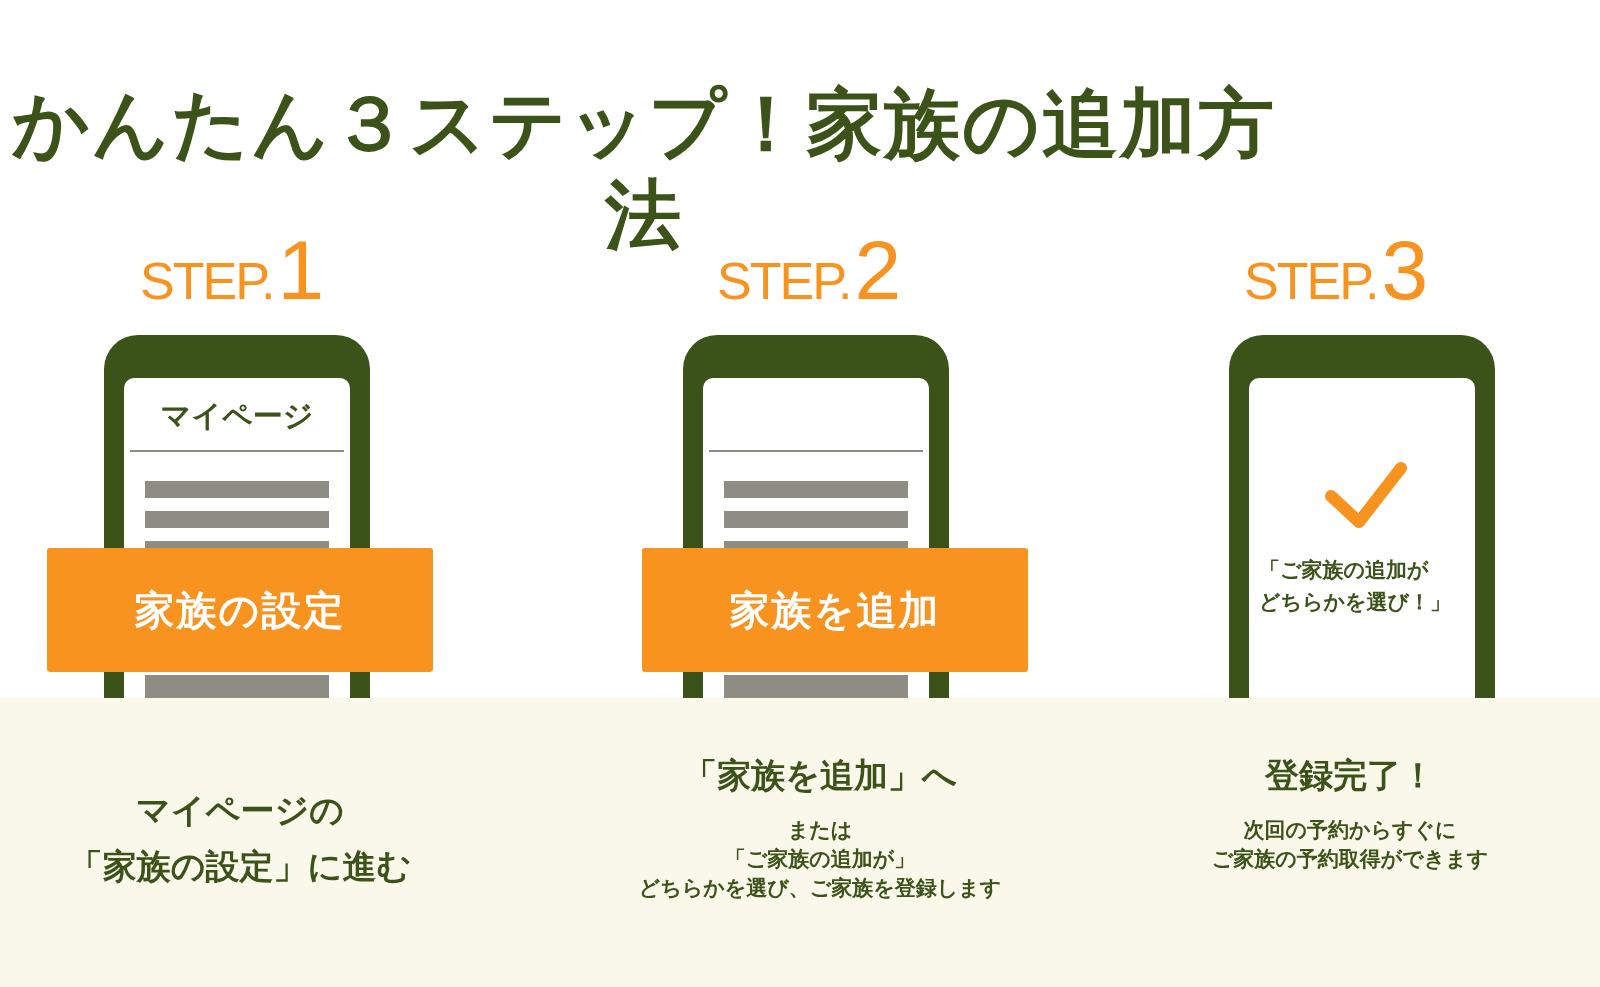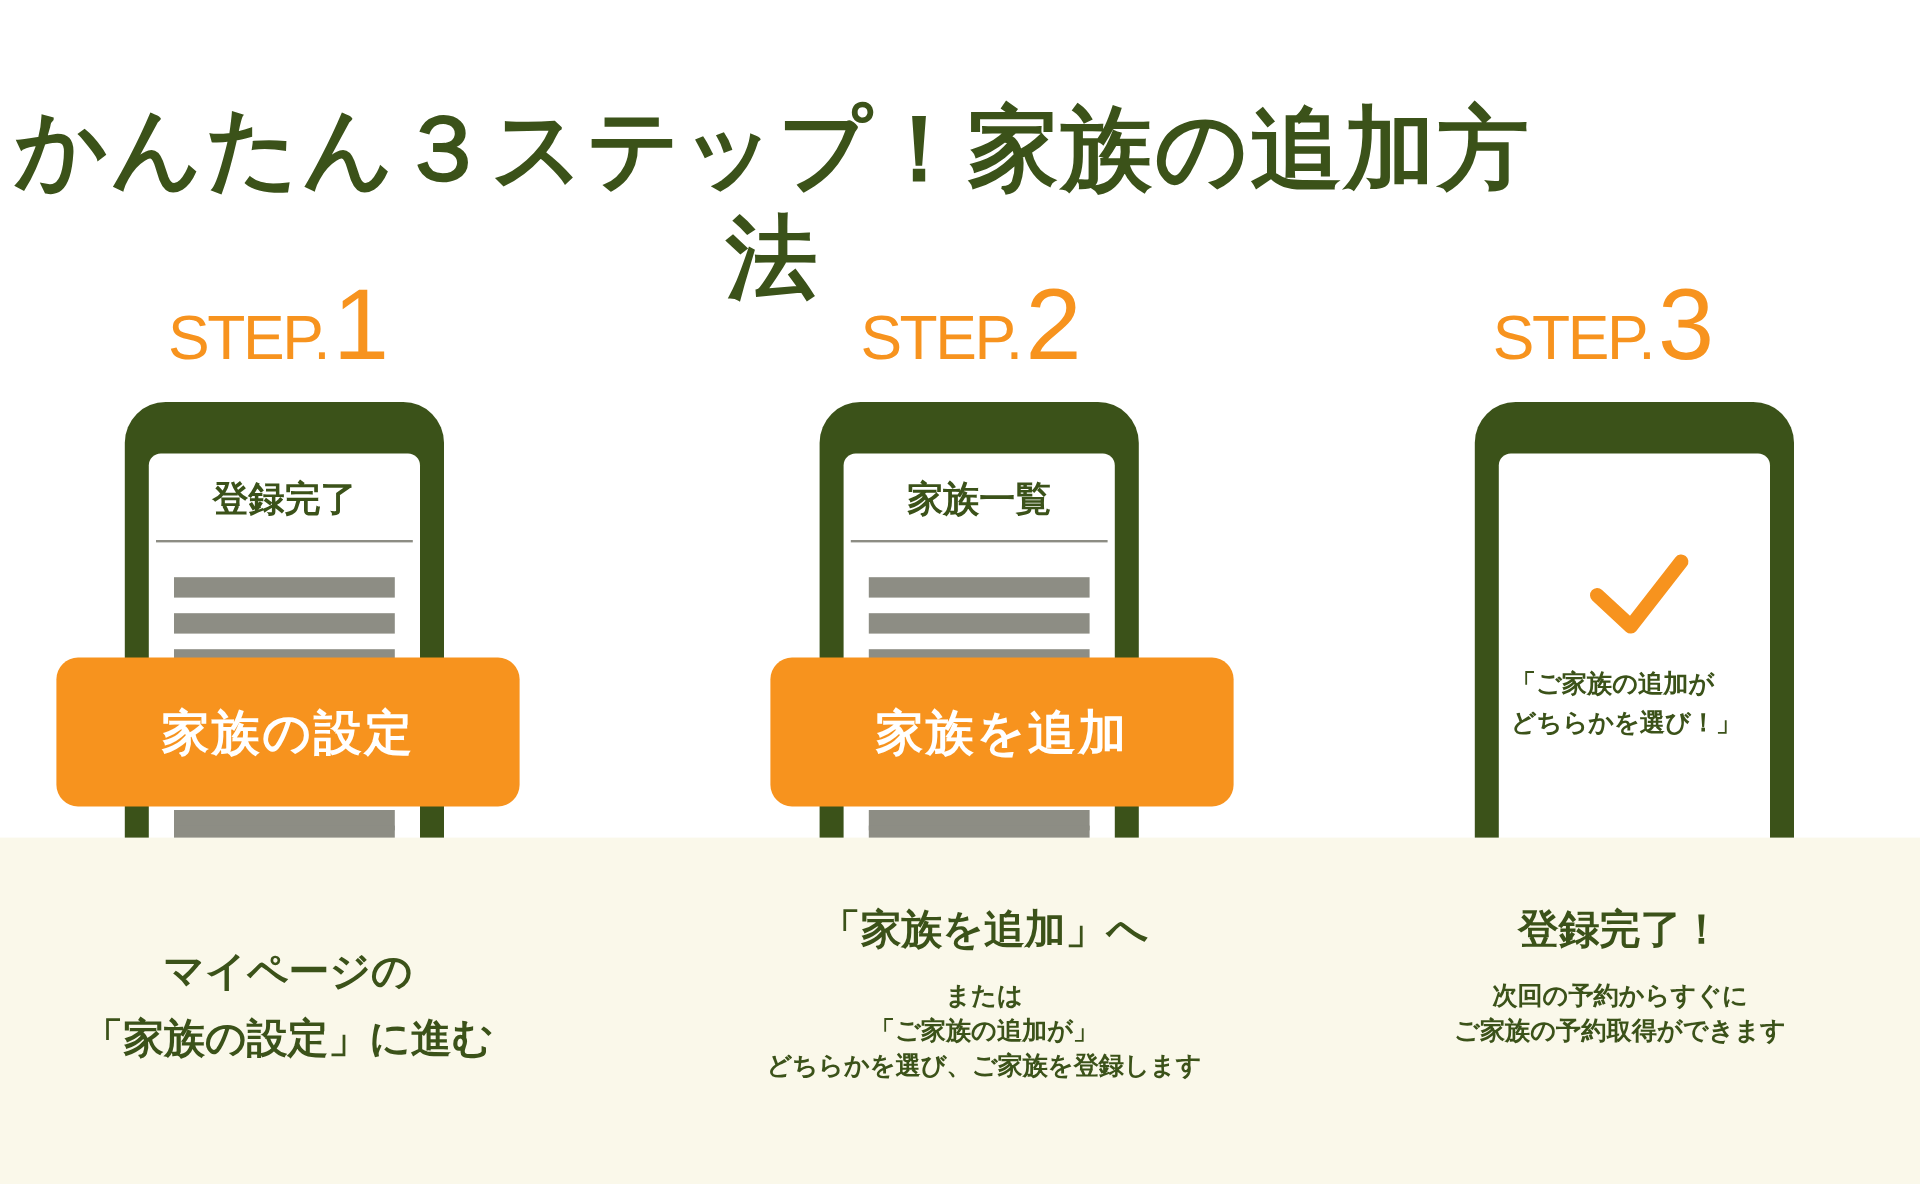--- a/index.html
+++ b/index.html
@@ -34,21 +34,21 @@
     font-size: 30px; font-weight: bold; color: #3b5219;
   }
   .screen-divider {
     position: absolute; left: 6px; right: 6px; top: 72px; height: 2px; background: #8d8d84;
   }
   .screen-line {
     position: absolute; left: 21px; right: 21px; height: 17px; background: #8d8d84;
   }
   .action-btn {
     position: absolute; top: 548px; width: 386px; height: 124px;
-    background: #f7931e; border-radius: 18px;
+    background: #f7931e; border-radius: 3px;
     display: flex; align-items: center; justify-content: center;
     color: #ffffff; font-size: 40px; font-weight: bold; letter-spacing: 2px;
   }
   .check {
     position: absolute; left: 72px; top: 78px; width: 90px; height: 80px;
   }
   .done-msg {
     position: absolute; left: 10px; right: 6px; top: 176px;
     font-size: 21px; font-weight: bold; color: #3b5219; line-height: 32px;
   }
@@ -65,37 +65,36 @@
 </head>
 <body>
 
 <div class="title">かんたん３ステップ！家族の追加方法</div>
 
 <div class="step-label" style="left:140px;">
   <span class="word">STEP.</span><span class="num">1</span>
 </div>
 <div class="phone" style="left:104px;">
   <div class="screen">
-    <div class="screen-title">登録完了</div>
+    <div class="screen-title">マイページ</div>
     <div class="screen-divider"></div>
     <div class="screen-line" style="top:103px;"></div>
     <div class="screen-line" style="top:133px;"></div>
     <div class="screen-line" style="top:163px;"></div>
     <div class="screen-line" style="top:297px;"></div>
     <div class="screen-line" style="top:310px;"></div>
   </div>
 </div>
 <div class="action-btn" style="left:47px;">家族の設定</div>
 
 <div class="step-label" style="left:717px;">
   <span class="word">STEP.</span><span class="num">2</span>
 </div>
 <div class="phone" style="left:683px;">
   <div class="screen">
-    <div class="screen-title">家族一覧</div>
     <div class="screen-divider"></div>
     <div class="screen-line" style="top:103px;"></div>
     <div class="screen-line" style="top:133px;"></div>
     <div class="screen-line" style="top:163px;"></div>
     <div class="screen-line" style="top:297px;"></div>
     <div class="screen-line" style="top:310px;"></div>
   </div>
 </div>
 <div class="action-btn" style="left:642px;">家族を追加</div>
 

